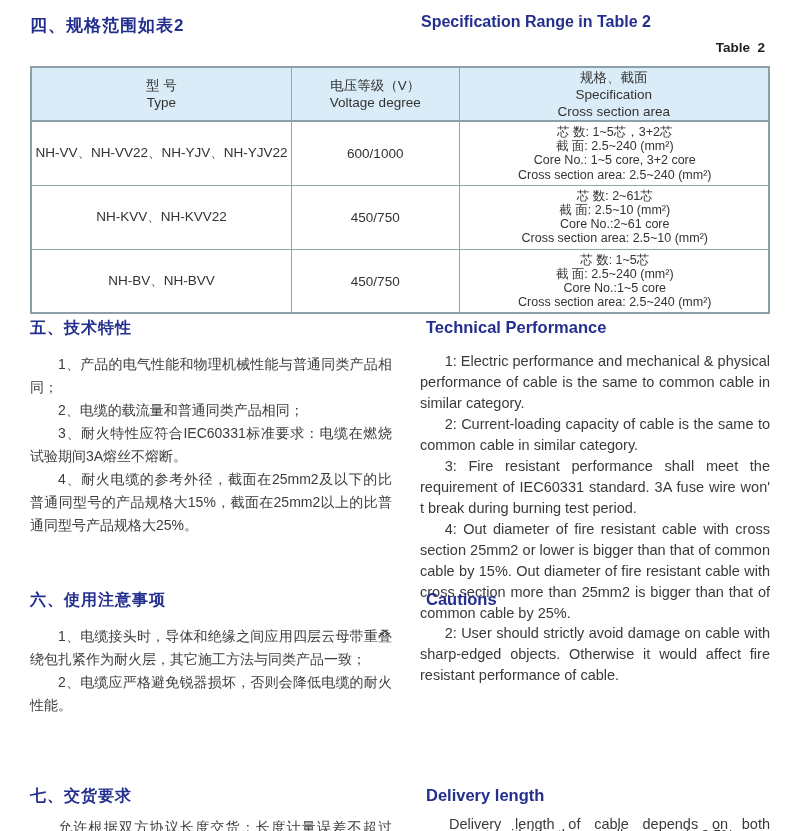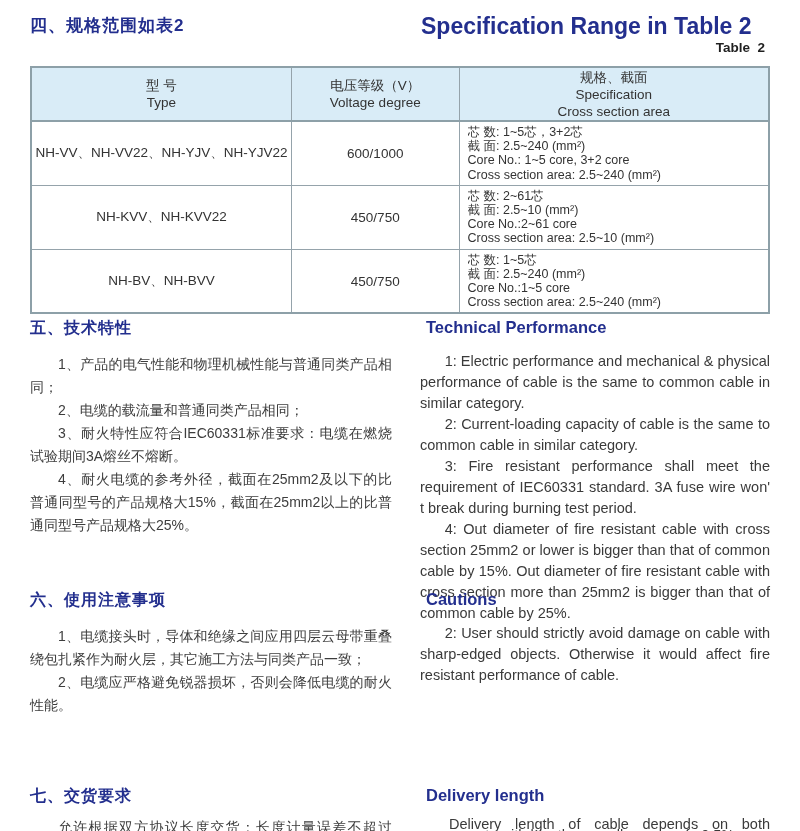--- a/index.html
+++ b/index.html
@@ -7,32 +7,32 @@
   .page {
     position:relative; width:800px; height:831px; background:#ffffff;
     font-family:Liberation Sans, sans-serif; overflow:hidden;
   }
   .zh-title {
     position:absolute; left:30px; top:14px;
     font-size:17px; font-weight:bold; color:#232f8e; letter-spacing:1px;
   }
   .en-title {
     position:absolute; left:421px; top:13px;
-    font-size:23px; font-weight:bold; color:#232f8e;
+    font-size:16px; font-weight:bold; color:#232f8e;
   }
   .table-label {
     position:absolute; right:35px; top:40px;
     font-size:13.5px; font-weight:bold; color:#1f1f1f; white-space:pre;
   }
   table.spec {
     position:absolute; left:30px; top:66px; width:740px;
     border-collapse:collapse; table-layout:fixed;
   }
   table.spec th, table.spec td {
-    border:1.5px solid #95a3ab; color:#333;
+    border:1.5px solid #95a3ab; color:#333;text-align:center;
   }
   table.spec { border:2px solid #8da0a8; }
   table.spec th {
     background:#d9ecf7; font-weight:normal; font-size:13.5px;
     height:54px; text-align:center; line-height:17px;
     border-bottom:2px solid #8da0a8;
   }
   td.c1, td.c2 { text-align:center; font-size:13.5px; color:#2e2e2e; }
   td.c3 { font-size:12.5px; padding:3px 6px 3px 8px; color:#2e2e2e; }
   td.c3 div { line-height:14.2px; white-space:nowrap; overflow:hidden; }

